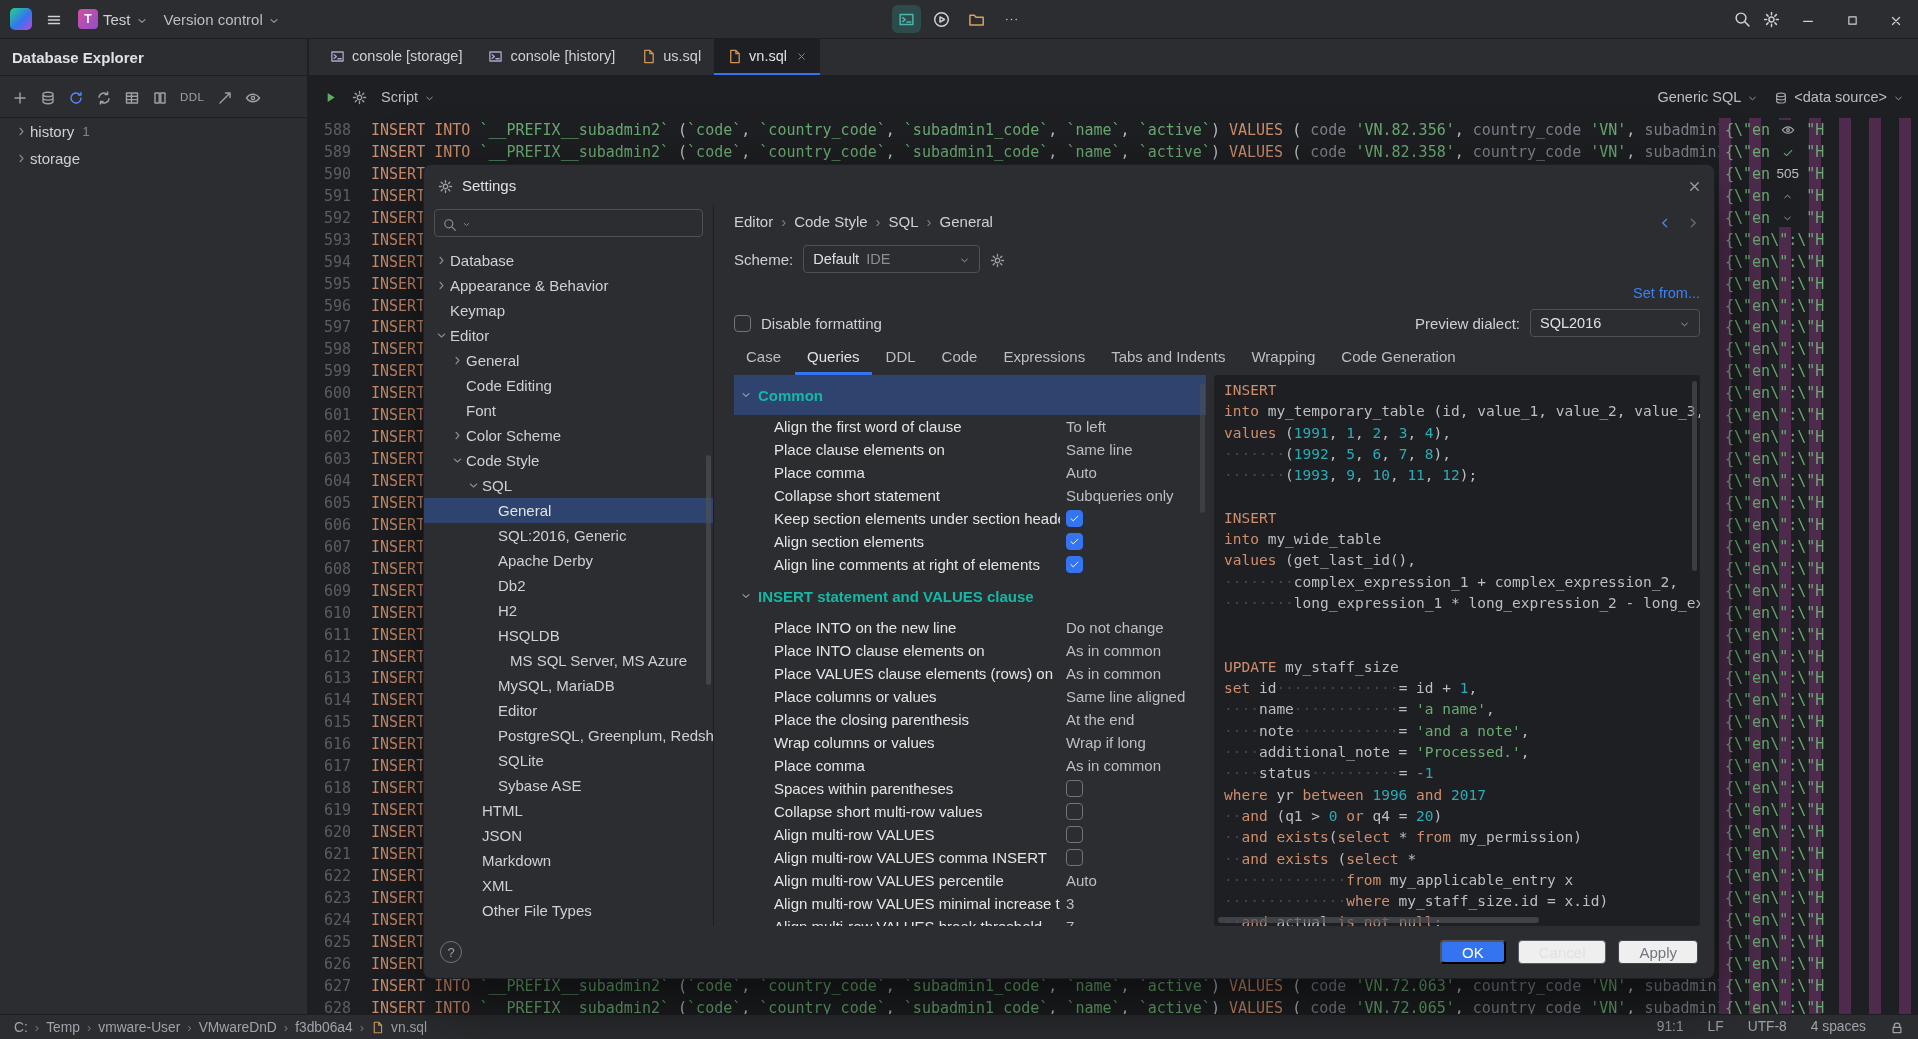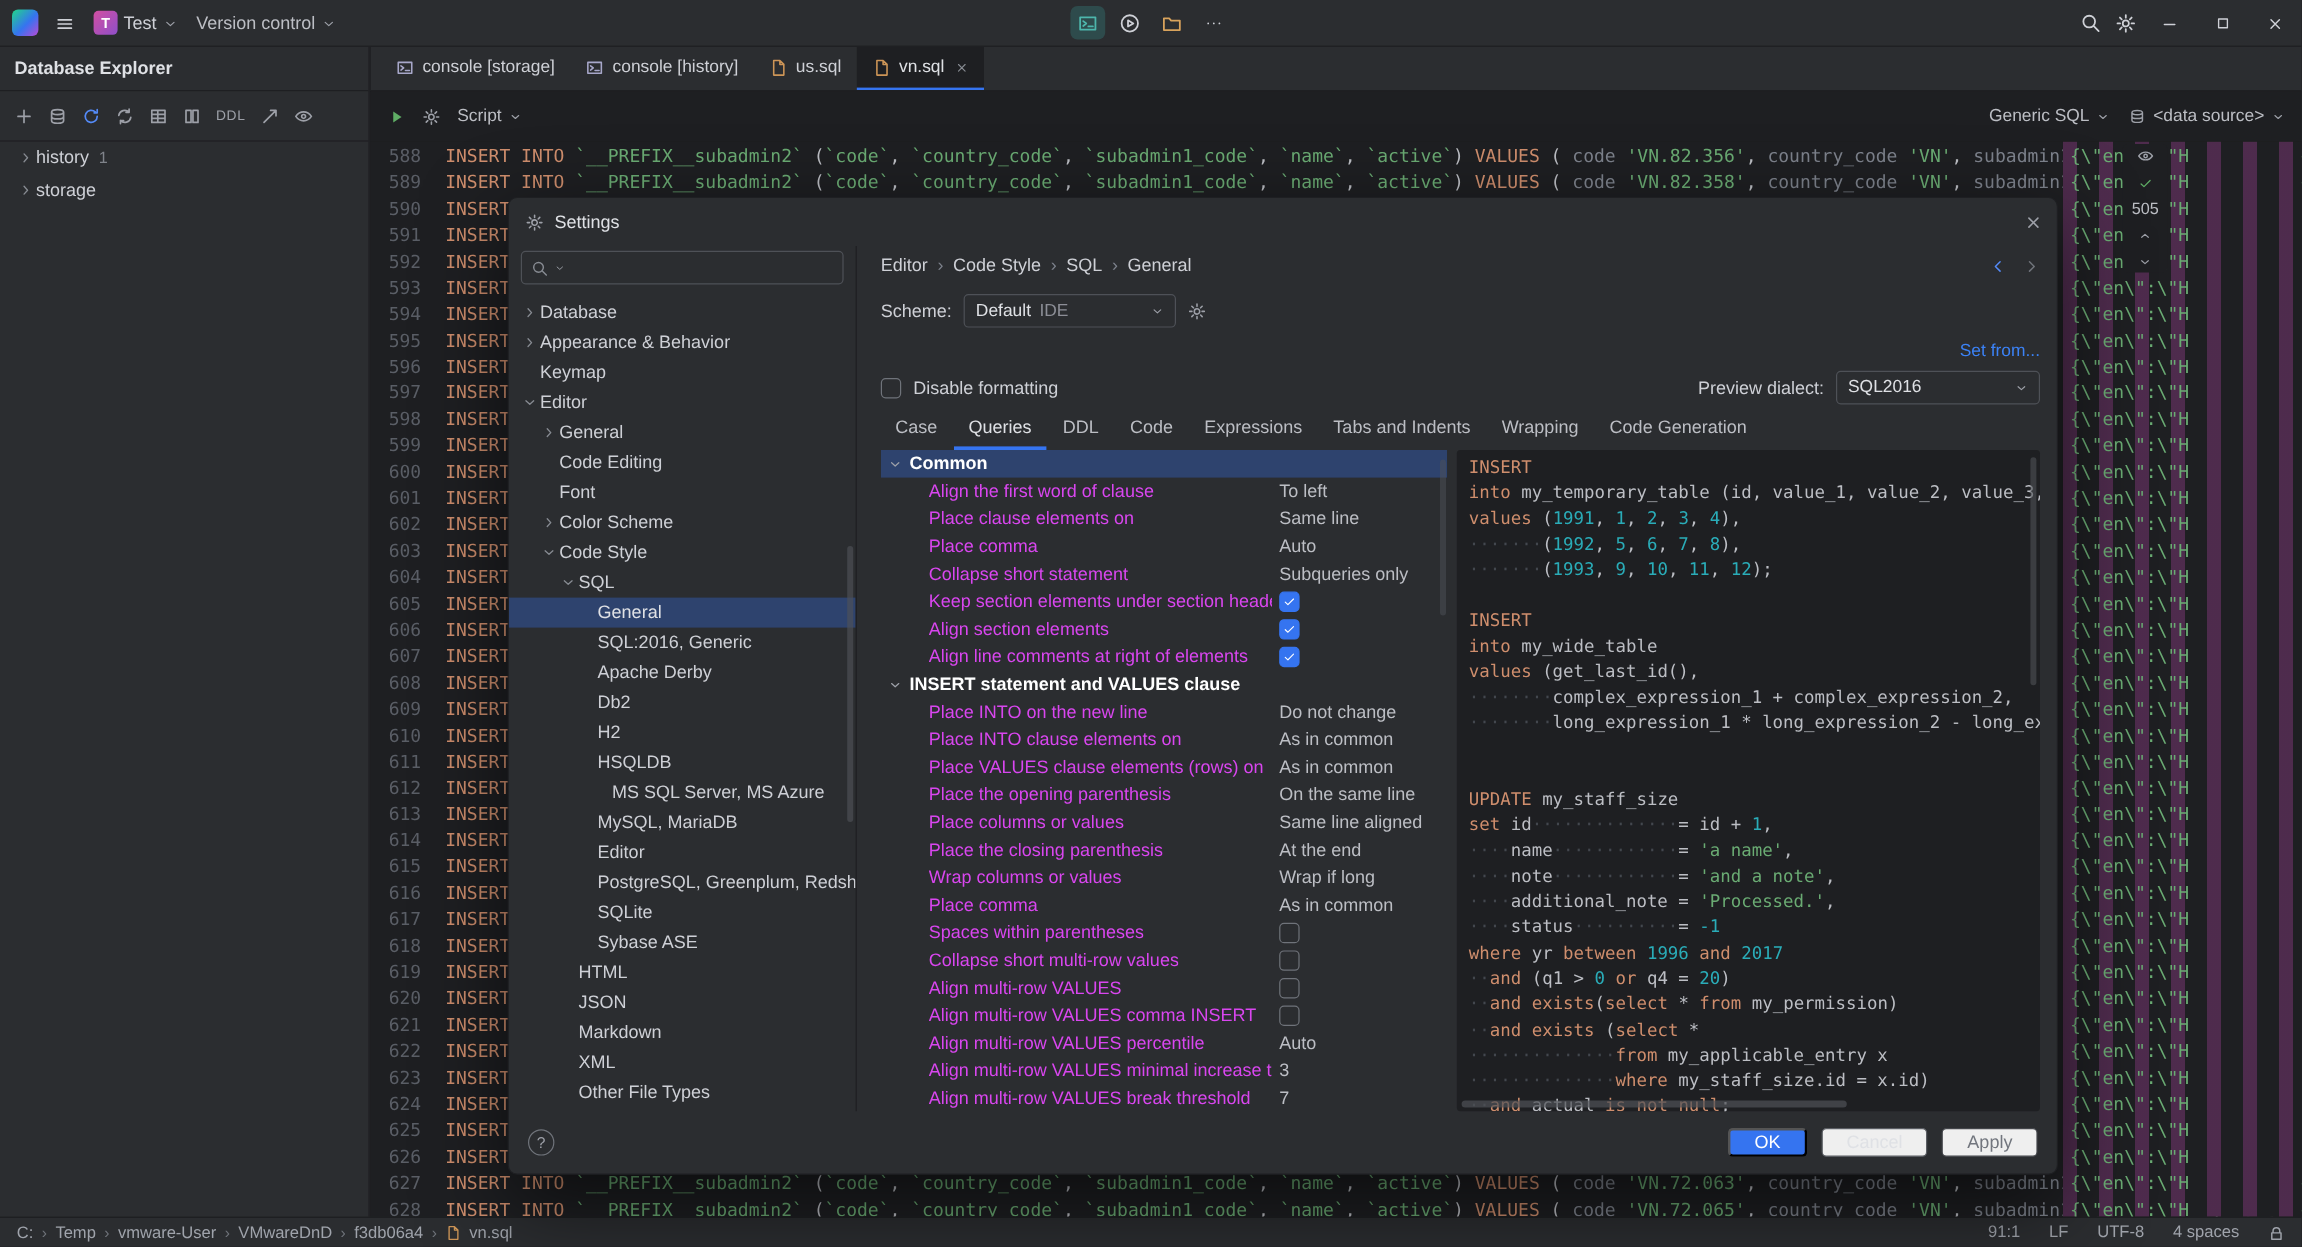--- a/index.html
+++ b/index.html
@@ -96,25 +96,25 @@
   .link { color:#3b82f6; font-size:14.5px; }
   .dlg-disable-row { height:36px; flex:none; display:flex; align-items:center; gap:10px; }
   .dr-right { margin-left:auto; display:flex; align-items:center; gap:10px; color:#ced0d6; }
   .cb { width:17px; height:17px; border-radius:4px; border:1.5px solid #6f737a; display:flex; align-items:center; justify-content:center; flex:none; }
   .cb.on { background:#3574f0; border-color:#3574f0; color:#fff; }
   .dlg-tabs-row { height:34px; flex:none; display:flex; align-items:stretch; gap:2px; }
   .dtab { display:flex; align-items:center; padding:0 12px; color:#bcbec4; border-bottom:3px solid transparent; font-size:15px; }
   .dtab.active { color:#dfe1e5; border-bottom-color:#3574f0; }
   .dlg-panels { flex:1; min-height:0; display:flex; }
   .opts { width:472px; flex:none; position:relative; overflow:hidden; }
-  .opt-head { height:23px; display:flex; align-items:center; gap:6px; padding-left:6px; color:#ffffff; font-weight:600; }
+  .opt-head { height:40px; display:flex; align-items:center; gap:6px; padding-left:6px; color:#14b8a6; font-weight:600; }
   .opt-head.sel { background:#2e436e; }
   .opt-head .ic { color:#9da0a8; }
   .opt-row { height:23px; position:relative; display:flex; align-items:center; }
-  .opt-label { margin-left:40px; max-width:286px; white-space:nowrap; overflow:hidden; color:#d946ef; }
+  .opt-label { margin-left:40px; max-width:286px; white-space:nowrap; overflow:hidden; color:#e5e5e5; }
   .opt-val { position:absolute; left:332px; white-space:nowrap; color:#bcbec4; }
   .opt-row .cb { position:absolute; left:332px; }
   .opts-thumb { position:absolute; right:1px; top:8px; width:5px; height:130px; border-radius:3px; background:#4e5157; opacity:.5; }
   .preview { flex:1; margin-left:8px; background:#1e1f22; border-radius:3px; position:relative; overflow:hidden; padding:5px 0 0 10px; }
   .pv-line { height:21.3px; line-height:21.3px; white-space:pre; font-family:"DejaVu Sans Mono",monospace; font-size:14.5px; color:#bcbec4; }
   .pv-vthumb { position:absolute; right:3px; top:6px; width:5px; height:190px; border-radius:3px; background:#4e5157; opacity:.6; }
   .pv-hthumb { position:absolute; left:4px; bottom:3px; height:6px; width:66%; border-radius:3px; background:#4e5157; opacity:.7; }
   .dlg-buttons { height:52px; flex:none; display:flex; align-items:center; gap:12px; padding:0 16px; }
   .help-circle { width:22px; height:22px; border:1px solid #6f737a; border-radius:50%; display:flex; align-items:center; justify-content:center; color:#9da0a8; font-size:13px; }
   .btn { height:24px; padding:0 20px; border-radius:4px; display:flex; align-items:center; font-size:15px; }
@@ -729,24 +729,20 @@
               </div>
               <div class="opt-row">
                 <span class="opt-label">Place INTO clause elements on</span>
                 <span class="opt-val">As in common</span>
               </div>
               <div class="opt-row">
                 <span class="opt-label">Place VALUES clause elements (rows) on</span>
                 <span class="opt-val">As in common</span>
               </div>
               <div class="opt-row">
-                <span class="opt-label">Place the opening parenthesis</span>
-                <span class="opt-val">On the same line</span>
-              </div>
-              <div class="opt-row">
                 <span class="opt-label">Place columns or values</span>
                 <span class="opt-val">Same line aligned</span>
               </div>
               <div class="opt-row">
                 <span class="opt-label">Place the closing parenthesis</span>
                 <span class="opt-val">At the end</span>
               </div>
               <div class="opt-row">
                 <span class="opt-label">Wrap columns or values</span>
                 <span class="opt-val">Wrap if long</span>

